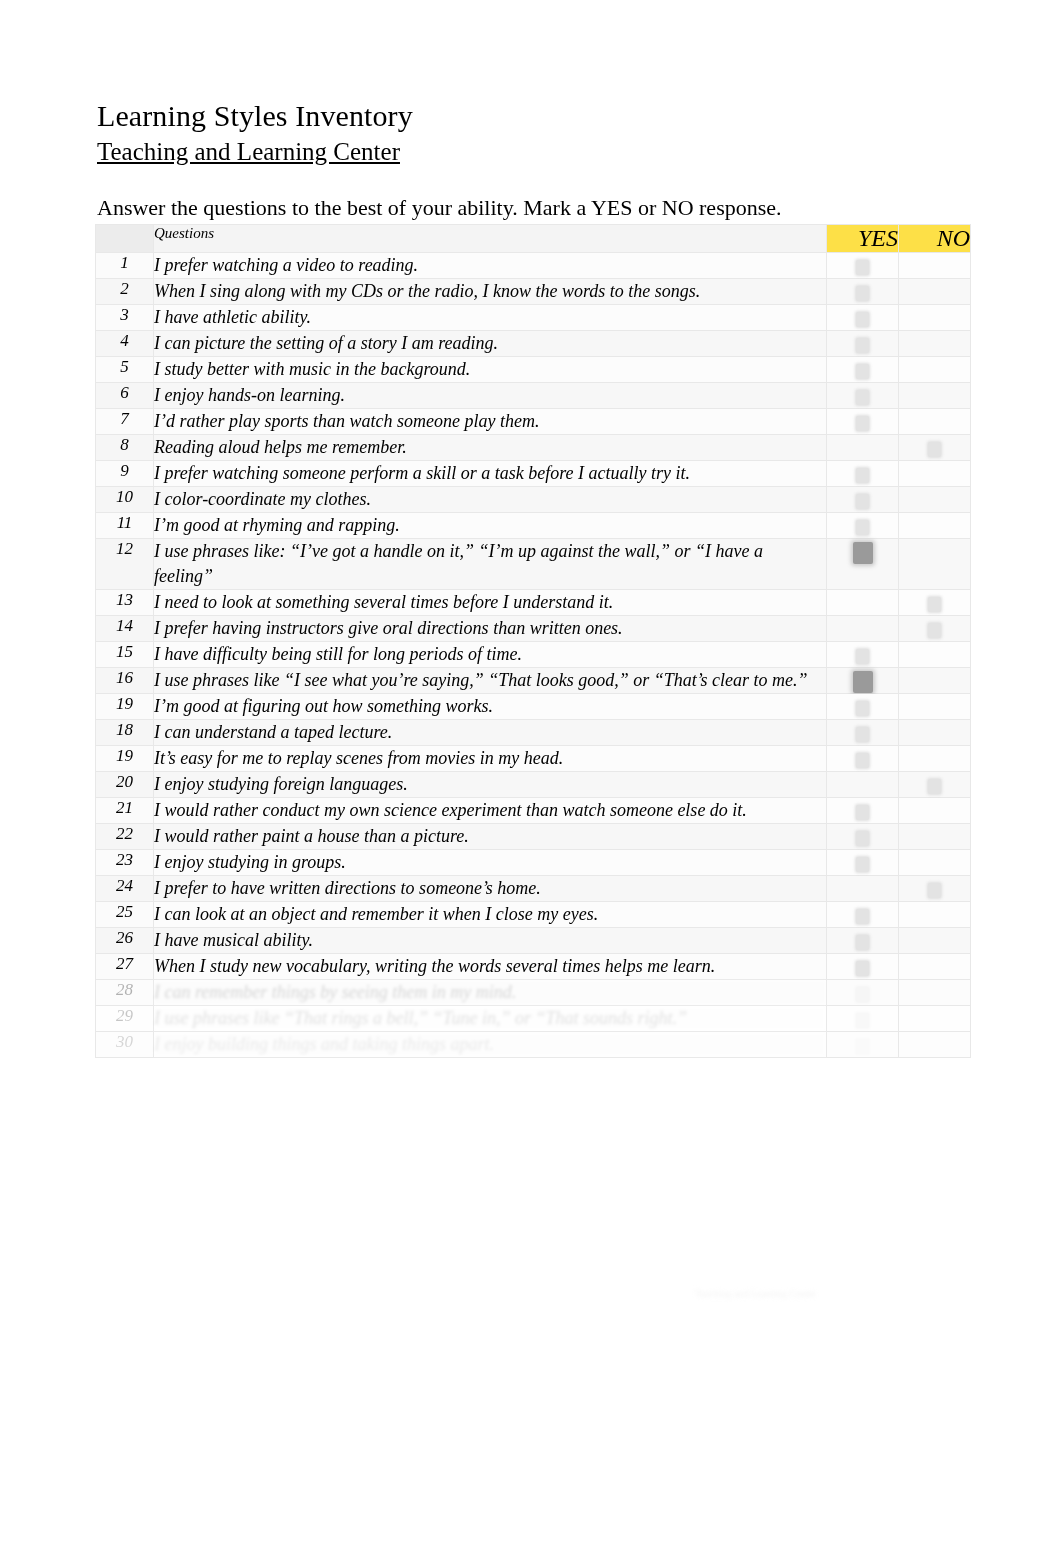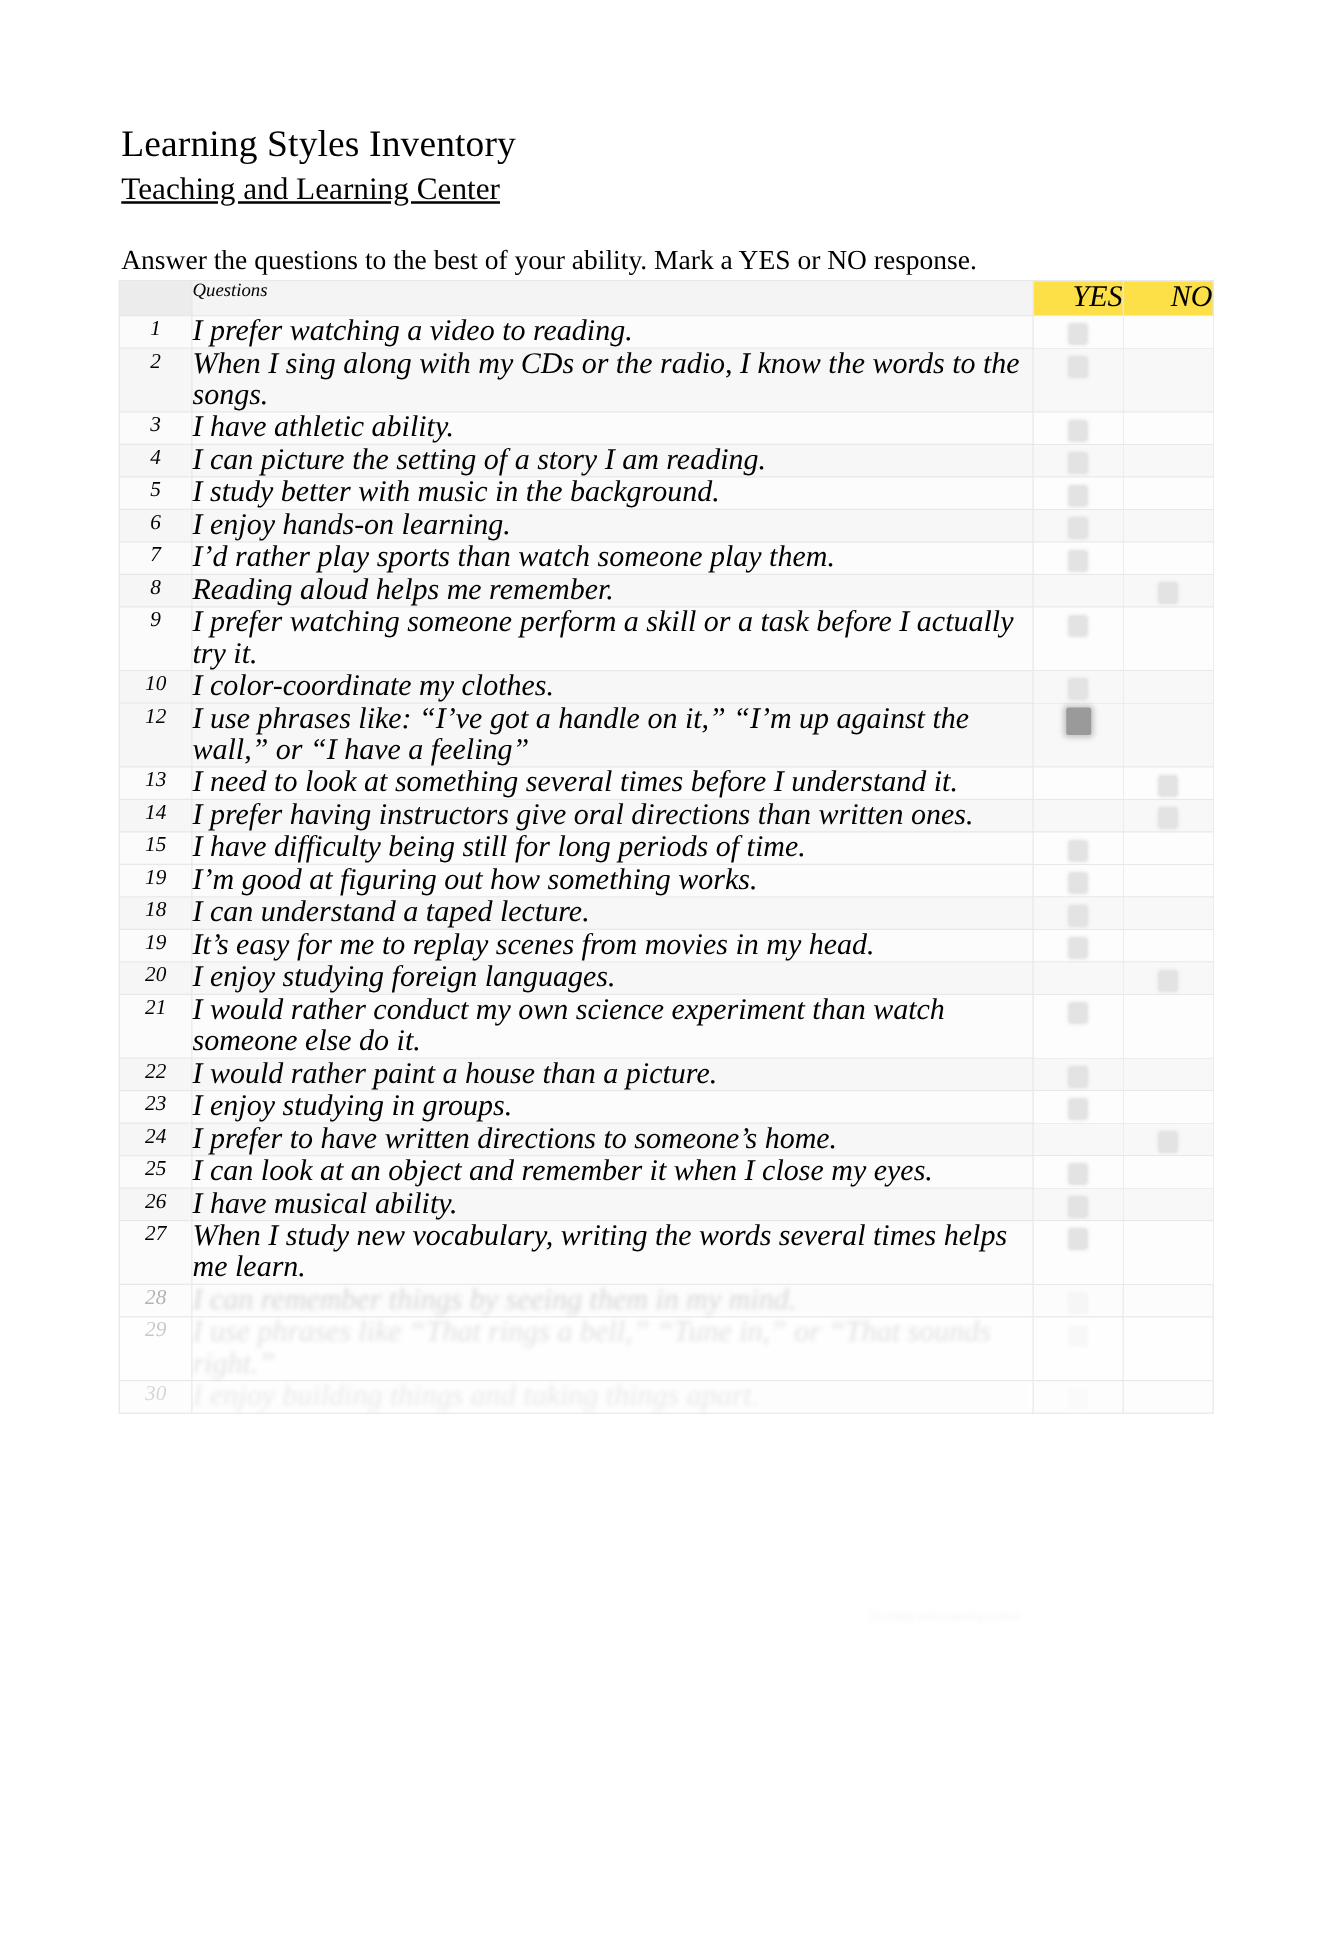--- a/index.html
+++ b/index.html
@@ -106,21 +106,21 @@
   }
 
   td.num {
     text-align: center;
     font-size: 17px;
     padding-top: 6px;
     background: #fbfbfb;
     border-color: #efefef;
   }
   td.q {
-    font-size: 24px;
+    font-size: 18px;
     line-height: 25px;
     padding: 4px 6px 5px 7px;
     background: #fcfcfc;
     border-color: #efefef;
   }
   td.box {
     background: #fdfdfd;
     border-color: #f0f0f0;
     position: relative;
   }
@@ -305,20 +305,30 @@
           <tr class="alt">
             <td class="num">10</td>
             <td class="q">I color-coordinate my clothes.</td>
             <td class="box">
               <span class="mark faint"></span>
             </td>
             <td class="box">
               <span class="mark none"></span>
             </td>
           </tr>
+          <tr>
+            <td class="num">11</td>
+            <td class="q">I’m good at rhyming and rapping.</td>
+            <td class="box">
+              <span class="mark faint"></span>
+            </td>
+            <td class="box">
+              <span class="mark none"></span>
+            </td>
+          </tr>
           <tr class="alt">
             <td class="num">12</td>
             <td class="q">I use phrases like: “I’ve got a handle on it,” “I’m up against the wall,” or “I have a feeling”</td>
             <td class="box">
               <span class="mark dark"></span>
             </td>
             <td class="box">
               <span class="mark none"></span>
             </td>
           </tr>
@@ -340,20 +350,30 @@
             </td>
             <td class="box">
               <span class="mark faint"></span>
             </td>
           </tr>
           <tr>
             <td class="num">15</td>
             <td class="q">I have difficulty being still for long periods of time.</td>
             <td class="box">
               <span class="mark faint"></span>
+            </td>
+            <td class="box">
+              <span class="mark none"></span>
+            </td>
+          </tr>
+          <tr class="alt">
+            <td class="num">16</td>
+            <td class="q">I use phrases like “I see what you’re saying,” “That looks good,” or “That’s clear to me.”</td>
+            <td class="box">
+              <span class="mark dark"></span>
             </td>
             <td class="box">
               <span class="mark none"></span>
             </td>
           </tr>
           <tr>
             <td class="num">19</td>
             <td class="q">I’m good at figuring out how something works.</td>
             <td class="box">
               <span class="mark faint"></span>

